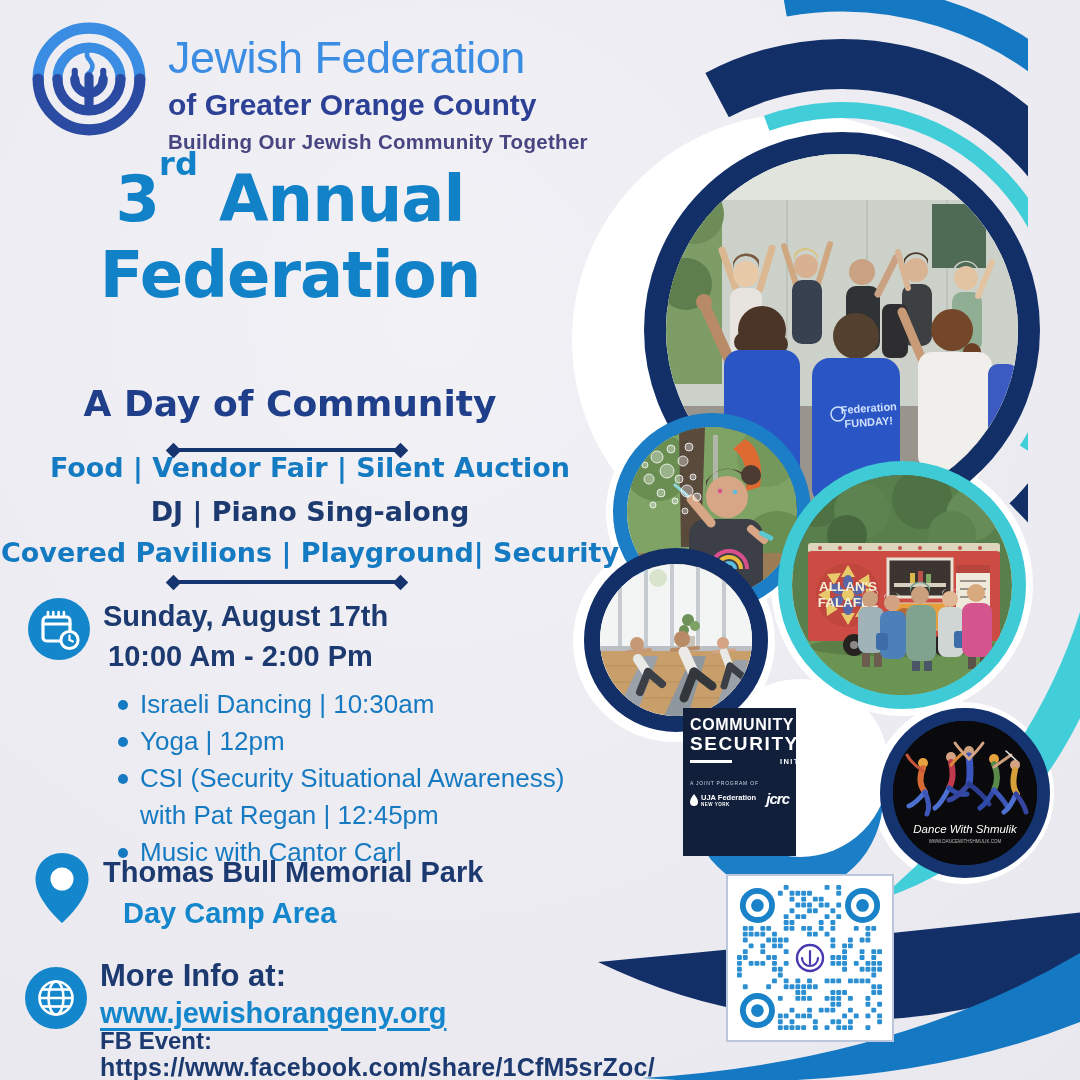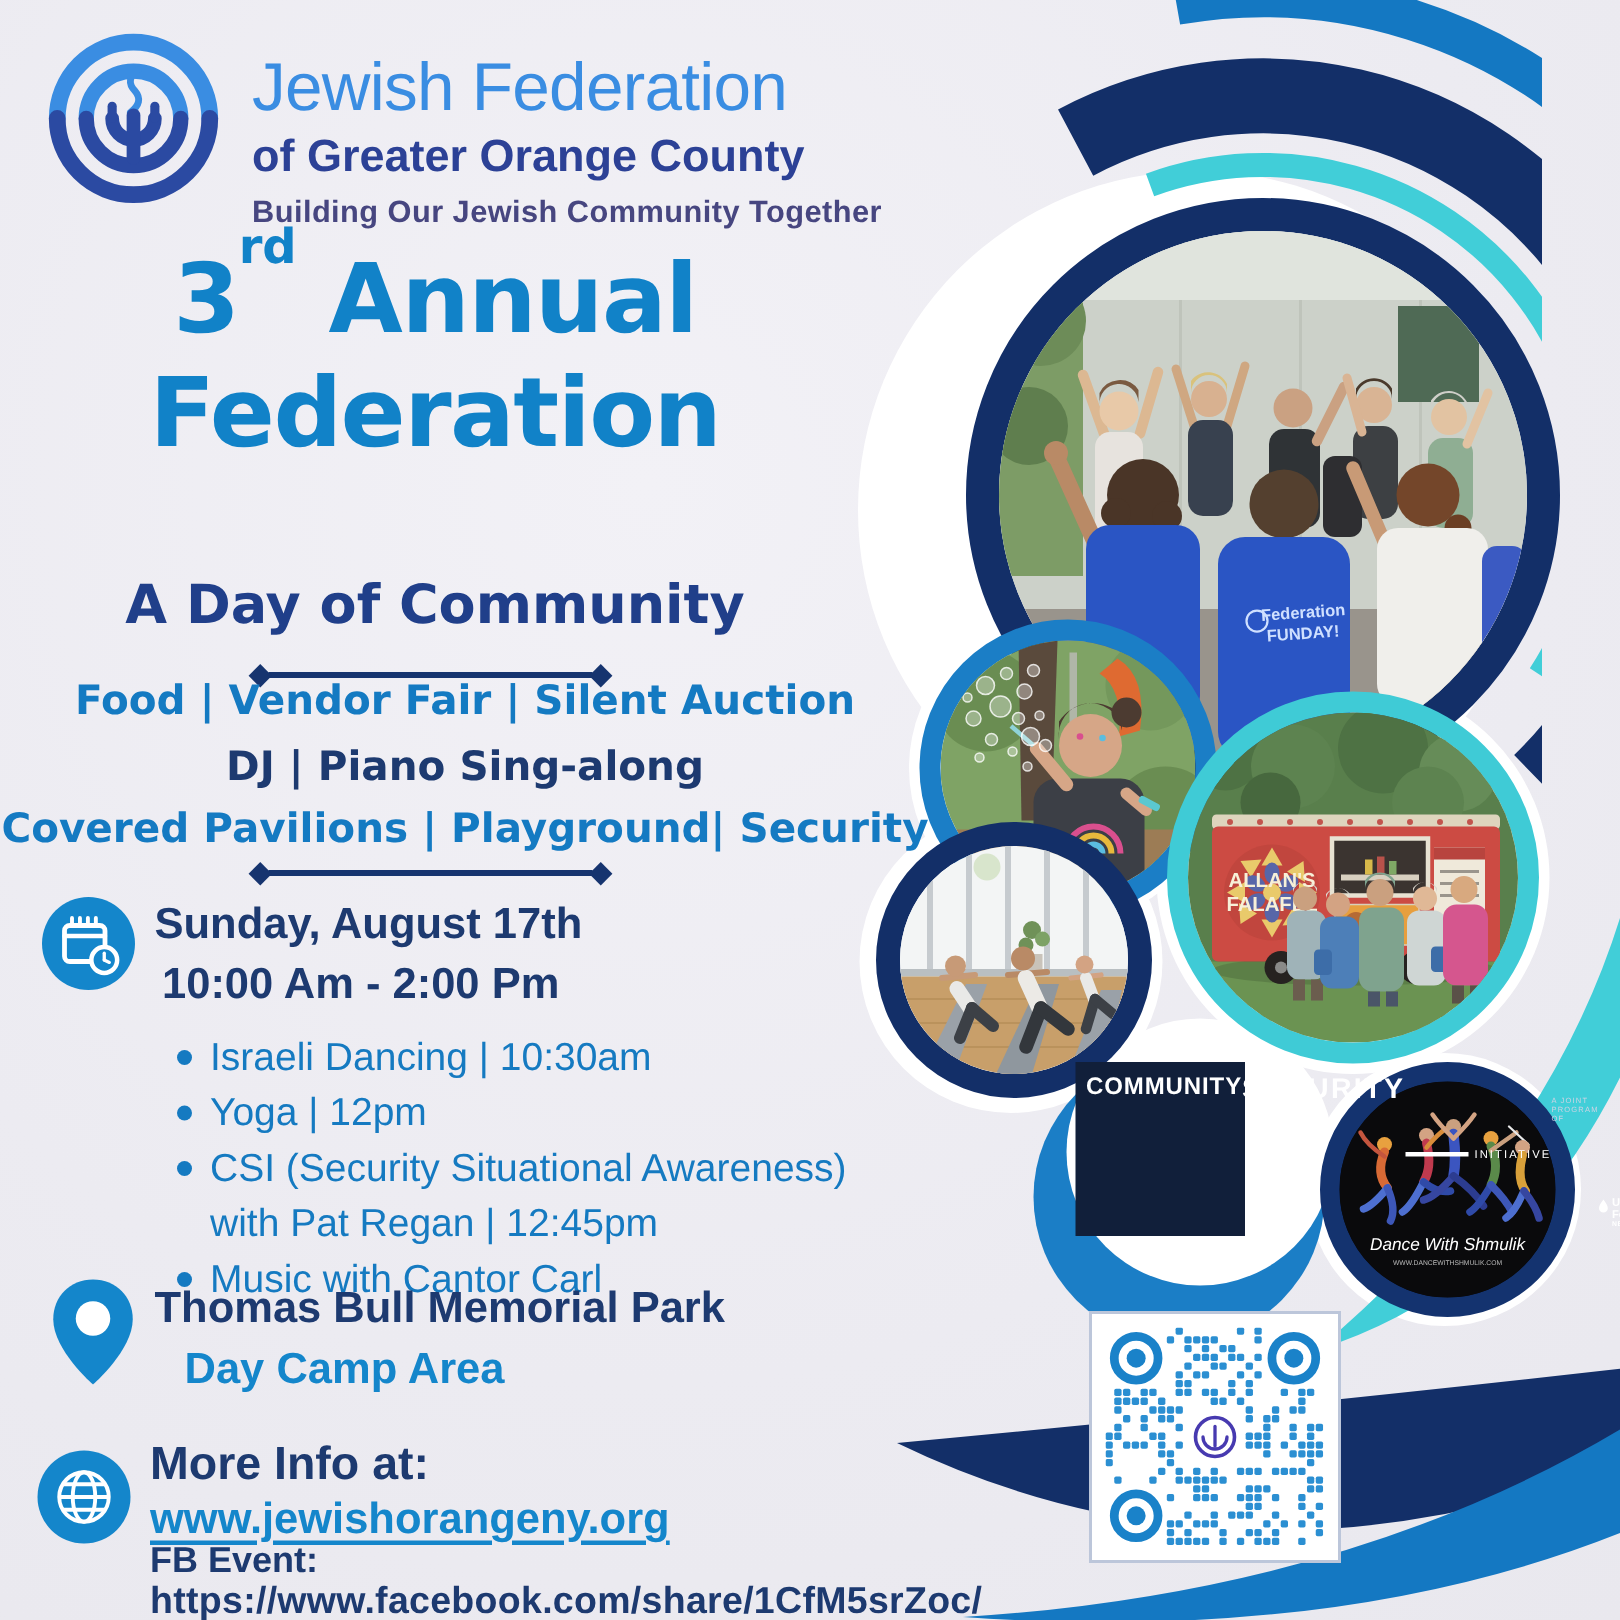--- a/index.html
+++ b/index.html
@@ -14,27 +14,27 @@
 
   
   .pc{position:absolute;border-radius:50%;overflow:hidden;box-sizing:content-box;}
   .pc-dancing{left:644px;top:132px;width:352px;height:352px;border:22px solid #132f68;z-index:2;}
   .pc-bubbles{left:613px;top:413px;width:170px;height:170px;border:14px solid #1b7ec6;z-index:3;}
   .pc-yoga{left:584px;top:548px;width:152px;height:152px;border:16px solid #132f68;z-index:4;}
   .pc-food{left:778px;top:461px;width:220px;height:220px;border:14px solid #3fcbd6;z-index:5;}
   .pc-shmulik{left:880px;top:708px;width:144px;height:144px;border:13px solid #14336f;z-index:6;background:#0a0a0c;}
 
   
-  .csi{left:717px;top:708px;width:113px;height:116px;background:#111f3a;z-index:7;
-       color:#fff;box-sizing:border-box;padding:9px 7px 6px 7px;display:flex;}
+  .csi{left:683px;top:708px;width:113px;height:148px;background:#111f3a;z-index:7;
+       color:#fff;box-sizing:border-box;padding:9px 7px 6px 7px;display:flex;flex-direction:column;}
   .csi-l1{font-size:16px;font-weight:700;letter-spacing:.6px;line-height:1.05;}
   .csi-l2{font-size:19px;font-weight:700;letter-spacing:1.6px;line-height:1.05;}
   .csi-row{display:flex;align-items:center;gap:4px;margin-top:3px;}
   .csi-bar{flex:0 0 42px;height:3px;background:#fff;}
-  .csi-l3{font-size:7.5px;font-weight:400;letter-spacing:1.4px;}
+  .csi-l3{font-size:7.5px;font-weight:700;letter-spacing:1.4px;margin-left:44px;}
   .csi-prog{font-size:5px;letter-spacing:.8px;margin-top:14px;color:#cdd4e4;}
   .csi-bottom{display:flex;align-items:flex-end;justify-content:space-between;margin-top:4px;}
   .csi-uja{display:flex;align-items:flex-start;gap:3px;}
   .csi-uja-txt{font-size:7.5px;font-weight:700;line-height:1;}
   .csi-uja-city{font-size:4.5px;font-weight:700;letter-spacing:.5px;}
   .csi-jcrc{font-size:15px;font-weight:700;font-style:italic;letter-spacing:-1px;}
 
   
   .logo-icon{left:28px;top:20px;z-index:10;}
   .logo-text{left:168px;top:32px;z-index:10;}

